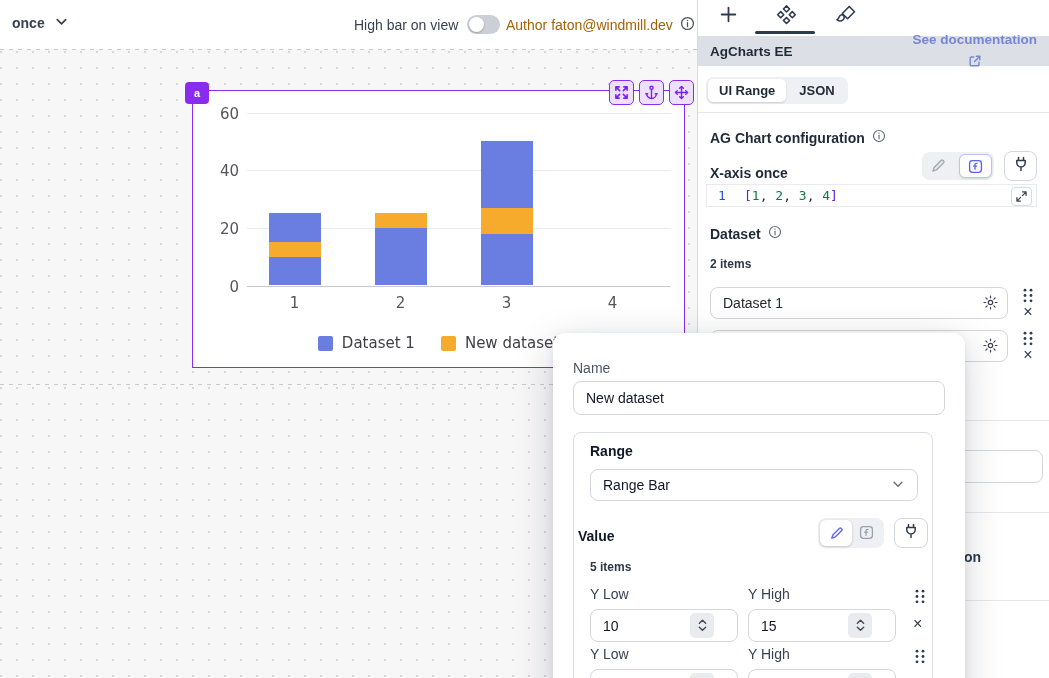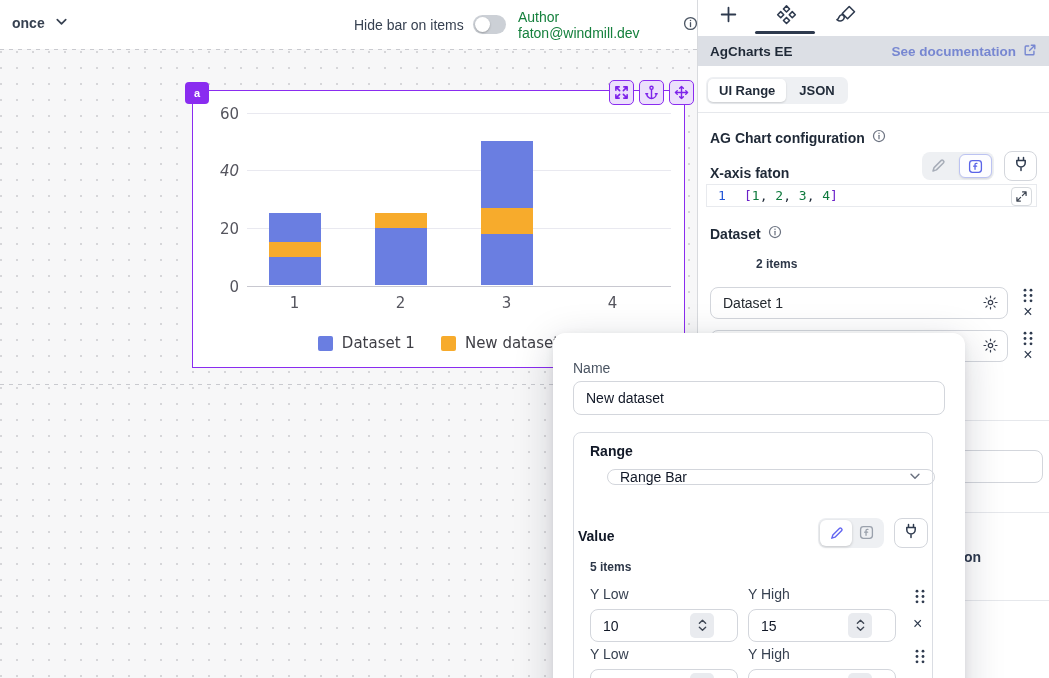--- a/index.html
+++ b/index.html
@@ -9,22 +9,22 @@
 
   
   .topbar { position:absolute; left:0; top:0; width:698px; height:49px; background:#fff; z-index:2; }
   .runmode { position:absolute; left:12px; top:14px; display:flex; align-items:center; gap:9px;
     font-size:14px; font-weight:600; color:#374151; cursor:pointer; }
   .hidebar { position:absolute; left:354px; top:0; height:49px; display:flex; align-items:center; gap:9px; }
   .hidebar-label { font-size:14px; color:#374151; }
   .toggle { position:relative; width:33px; height:19px; background:#ccd0d6; border-radius:10px; cursor:pointer; }
   .toggle .knob { position:absolute; left:2px; top:2px; width:15px; height:15px; background:#fff;
     border-radius:50%; box-shadow:0 1px 2px rgba(0,0,0,.25); }
-  .author { position:absolute; left:518px; top:0; height:49px; display:flex; align-items:center; gap:7px;
-    font-size:14px; color:#15803d;justify-content:space-between; }
+  .author { position:absolute; left:506px; top:0; height:49px; display:flex; align-items:center; gap:7px;
+    font-size:14px; color:#a16207;justify-content:space-between; }
 
   
   .canvas { position:absolute; left:0; top:49px; width:698px; height:629px; background:#f7f7f8; z-index:1;
     background-image:radial-gradient(#d6d6d9 1.2px, transparent 1.4px);
     background-size:16px 16px; background-position:9px 11px; }
   .dashline { position:absolute; left:0; width:698px; height:1px;
     background-image:repeating-linear-gradient(90deg,#c9cacf 0 4px, transparent 4px 9px); }
 
   
   .chart-card { position:absolute; left:192px; top:90px; width:493px; height:278px; background:#fff;
@@ -51,21 +51,21 @@
 
   
   .vdivider { position:absolute; left:697px; top:0; width:1px; height:678px; background:#d8dade; z-index:2; }
   .panel { position:absolute; left:698px; top:0; width:351px; height:678px; background:#fff; z-index:3; }
   .icon-tab { position:absolute; top:4px; width:24px; height:24px; display:flex; align-items:center;
     justify-content:center; color:#2e3a4e; cursor:pointer; }
   .icon-underline { position:absolute; left:57px; top:31px; width:60px; height:3px; background:#2e3a4e; border-radius:2px; }
   .panel-header { position:absolute; left:0; top:36px; width:100%; height:30px; background:#dcdfe5;
     display:flex; align-items:center; justify-content:space-between; padding:12px 12px; }
   .panel-title { font-size:13.5px; font-weight:700; color:#1f2937; }
-  .doc-link { display:flex; align-items:center; gap:7px; font-size:13.5px; font-weight:600; color:#7787d1; cursor:pointer; }
+  .doc-link { display:flex; align-items:center; gap:7px; font-size:13.5px; font-weight:600; color:#7787d1; cursor:pointer;flex-direction:column; }
   .tabs { position:absolute; left:8px; top:77px; height:27px; background:#eef0f3; border-radius:7px;
     padding:2px; display:flex; gap:2px; }
   .tab { padding:0 11px; display:flex; align-items:center; font-size:13px; font-weight:600; color:#1f2937;
     border-radius:5px; cursor:pointer; }
   .tab.active { background:#fff; box-shadow:0 1px 2px rgba(0,0,0,.15); }
   .hdivider { position:absolute; left:0; width:100%; height:1px; background:#e6e8ec; }
   .sec-label { position:absolute; left:12px; font-size:14px; font-weight:700; color:#1f2937;
     display:flex; align-items:center; gap:7px; }
   .count-label { position:absolute; left:12px; font-size:12px; font-weight:700; color:#2d3748; }
 
@@ -100,23 +100,23 @@
 
   
   .modal { position:absolute; left:553px; top:333px; width:412px; height:390px; background:#fff;
     border-radius:12px; box-shadow:0 10px 40px rgba(15,23,42,.18), 0 2px 8px rgba(15,23,42,.08); z-index:10; }
   .m-label { position:absolute; font-size:14px; color:#4b5563; }
   .m-input { position:absolute; border:1px solid #d3d6dc; border-radius:8px; background:#fff;
     font-size:14px; color:#111827; padding:0 12px; font-family:"Liberation Sans", sans-serif; }
   .m-bold { position:absolute; font-size:14px; font-weight:700; color:#111827; }
   .group-box { position:absolute; left:20px; top:99px; width:360px; height:330px;
     border:1px solid #dadde3; border-radius:8px; }
-  .select { position:absolute; left:16px; top:36px; width:328px; height:16px; border:1px solid #d3d6dc;
+  .select { position:absolute; left:16px; top:36px; width:328px; height:32px; border:1px solid #d3d6dc;
     border-radius:8px; display:flex; align-items:center; justify-content:space-between;
-    padding:0 12px; font-size:14px; color:#111827; cursor:pointer;margin-left:17px; }
+    padding:0 12px; font-size:14px; color:#111827; cursor:pointer; }
   .val-pill { position:absolute; left:244px; top:85px; width:66px; height:30px; background:#eef0f3; border-radius:8px; }
   .val-pencil-btn { position:absolute; left:2px; top:2px; width:32px; height:26px; background:#fff;
     border-radius:6px; box-shadow:0 1px 3px rgba(0,0,0,.18); display:flex; align-items:center;
     justify-content:center; color:#6366f1; cursor:pointer; }
   .val-f { position:absolute; left:41px; top:7px; color:#9aa1ac; cursor:pointer; }
   .num-wrap { position:absolute; width:128px; height:33px; }
   .num-input { width:148px; height:33px; border:1px solid #d3d6dc; border-radius:8px; font-size:14px;
     color:#111827; padding:0 32px 0 12px; font-family:"Liberation Sans", sans-serif; }
   .stepper { position:absolute; right:4px; top:4px; width:24px; height:25px; background:#e9ebef;
     border-radius:5px; display:flex; flex-direction:column; align-items:center; justify-content:center;
@@ -131,21 +131,21 @@
   <div class="topbar">
     <div class="runmode">
       <span>once</span>
       <span>
         <svg width="15" height="15" viewBox="0 0 16 16" fill="none" stroke="#374151" stroke-width="1.8" stroke-linecap="round" stroke-linejoin="round">
             <path d="M3.5 6l4.5 4.5L12.5 6"></path>
           </svg>
       </span>
     </div>
     <div class="hidebar">
-      <span class="hidebar-label">Hide bar on items</span>
+      <span class="hidebar-label">High bar on view</span>
       <div class="toggle">
           <div class="knob"></div>
         </div>
     </div>
     <div class="author">
       <span>Author faton@windmill.dev</span>
       <span>
         <svg width="15" height="15" viewBox="0 0 16 16" fill="none" stroke="#4b5563" stroke-width="1.4">
             <circle cx="8" cy="8" r="6.3"></circle>
             <path d="M8 7.2v4" stroke-linecap="round"></path>
@@ -177,21 +177,21 @@
       <div class="handle-btn">
         <svg width="15" height="15" viewBox="0 0 16 16" fill="none" stroke="currentColor" stroke-width="1.5" stroke-linecap="round" stroke-linejoin="round">
             <path d="M8 1.5v13M1.5 8h13M8 1.5L6 3.5M8 1.5l2 2M8 14.5l-2-2M8 14.5l2-2M1.5 8l2-2M1.5 8l2 2M14.5 8l-2-2M14.5 8l-2 2"></path>
           </svg>
       </div>
     </div>
     <div class="plot" id="chart-plot">
         <div class="gridline" style="left: 54px; width: 424px; top: 21.5px;"></div>
         <div class="ylab" style="left: 12px; top: 13.5px;">60</div>
         <div class="gridline" style="left: 54px; width: 424px; top: 79.1667px;"></div>
-        <div class="ylab" style="left: 12px; top: 71.1667px; font-style: italic;">40</div>
+        <div class="ylab" style="left: 12px; top: 71.1667px;">40</div>
         <div class="gridline" style="left: 54px; width: 424px; top: 136.833px;"></div>
         <div class="ylab" style="left: 12px; top: 128.833px;">20</div>
         <div class="gridline zero" style="left: 54px; width: 424px; top: 194.5px;"></div>
         <div class="ylab" style="left: 12px; top: 186.5px;">0</div>
         <div class="bar" style="background: rgb(106, 126, 225); left: 75.5px; width: 52px; top: 122.417px; height: 72.0833px;"></div>
         <div class="bar" style="background: rgb(106, 126, 225); left: 181.5px; width: 52px; top: 136.833px; height: 57.6667px;"></div>
         <div class="bar" style="background: rgb(106, 126, 225); left: 287.5px; width: 52px; top: 50.3333px; height: 144.167px;"></div>
         <div class="bar" style="background: rgb(247, 171, 44); left: 75.5px; width: 52px; top: 151.25px; height: 14.4167px;"></div>
         <div class="bar" style="background: rgb(247, 171, 44); left: 181.5px; width: 52px; top: 122.417px; height: 14.4167px;"></div>
         <div class="bar" style="background: rgb(247, 171, 44); left: 287.5px; width: 52px; top: 116.65px; height: 25.95px;"></div>
@@ -283,21 +283,21 @@
       </span>
     </div>
     <div class="plug-btn" style="left:306px; top:151px; width:33px; height:30px;">
       <span>
         <svg width="16" height="16" viewBox="0 0 16 16" fill="none" stroke="currentColor" stroke-width="1.5" stroke-linecap="round" stroke-linejoin="round">
             <path d="M5.5 1.5v3M10.5 1.5v3M3.8 4.5h8.4v2.3a4.2 4.2 0 0 1-8.4 0zM8 11.2v3.3"></path>
           </svg>
       </span>
     </div>
     <div class="sec-label" style="top:165px;">
-      <span>X-axis faton</span>
+      <span>X-axis once</span>
     </div>
 
     <div class="code-editor">
       <span class="code-gutter">1</span>
       <span class="code-line" id="code-line"><span style="color: rgb(107, 33, 200);">[</span><span style="color: rgb(14, 122, 61);">1</span><span style="color: rgb(31, 41, 55);">, </span><span style="color: rgb(14, 122, 61);">2</span><span style="color: rgb(31, 41, 55);">, </span><span style="color: rgb(14, 122, 61);">3</span><span style="color: rgb(31, 41, 55);">, </span><span style="color: rgb(14, 122, 61);">4</span><span style="color: rgb(107, 33, 200);">]</span></span>
       <span class="code-expand">
         <svg width="11" height="11" viewBox="0 0 12 12" fill="none" stroke="currentColor" stroke-width="1.4" stroke-linecap="round" stroke-linejoin="round">
             <path d="M7.2 1h3.8v3.8M11 1L7 5M4.8 11H1V7.2M1 11l4-4"></path>
           </svg>
       </span>
@@ -306,21 +306,21 @@
     <div class="sec-label" style="top:225px;">
       <span>Dataset</span>
       <span>
         <svg width="14" height="14" viewBox="0 0 16 16" fill="none" stroke="#6b7280" stroke-width="1.4">
             <circle cx="8" cy="8" r="6.3"></circle>
             <path d="M8 7.2v4" stroke-linecap="round"></path>
             <circle cx="8" cy="4.8" r="0.8" fill="#6b7280" stroke="none"></circle>
           </svg>
       </span>
     </div>
-    <div class="count-label" style="top:257px;margin-left:46px;">2 items</div>
+    <div class="count-label" style="top:257px;">2 items</div>
 
     <div id="dataset-rows">
         <input class="ds-input" value="Dataset 1" style="top: 287px;">
         <div class="gear-btn" style="left: 284px; top: 294px;"><svg width="17" height="17" viewBox="0 0 24 24" fill="none" stroke="currentColor" stroke-width="1.7" stroke-linecap="round">
             <circle cx="12" cy="12" r="3.1"></circle>
             <path d="M12 2.8v2.4M12 18.8v2.4M2.8 12h2.4M18.8 12h2.4M5.5 5.5l1.7 1.7M16.8 16.8l1.7 1.7M18.5 5.5l-1.7 1.7M7.2 16.8l-1.7 1.7"></path>
           </svg></div>
         <div class="side-drag" style="top: 288px;"><svg width="12" height="15" viewBox="0 0 12 15" fill="currentColor">
             <circle cx="3" cy="2.2" r="1.4"></circle>
             <circle cx="9" cy="2.2" r="1.4"></circle>

